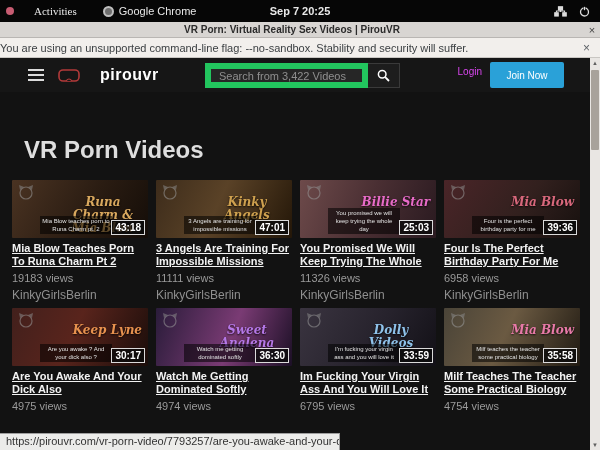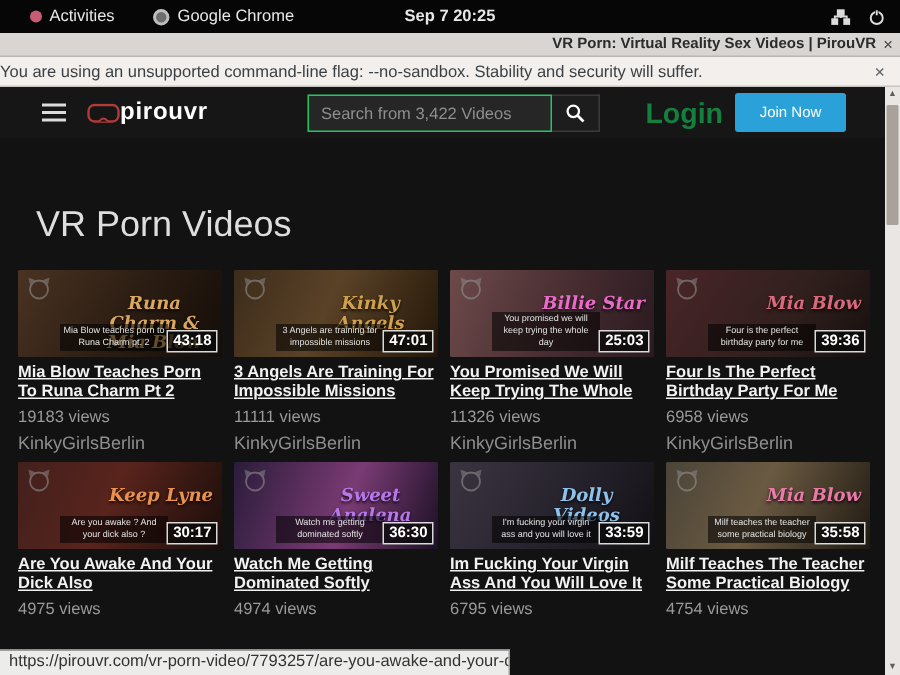--- a/index.html
+++ b/index.html
@@ -3,66 +3,66 @@
 <meta charset="utf-8">
 <style>
   * { margin:0; padding:0; box-sizing:border-box; }
   html,body { width:600px; height:450px; overflow:hidden; background:#121212;
     font-family:"Liberation Sans", sans-serif; }
   .stage { position:relative; width:600px; height:450px; }
 
   
   .sysbar { position:absolute; top:0; left:0; width:600px; height:22px; background:#060606;
     display:flex; align-items:center; color:#e8e8e8; font-size:11px; }
-  .sys-left { display:flex; align-items:center; gap:5px; margin-left:20px; }
+  .sys-left { display:flex; align-items:center; gap:20px; margin-left:6px;font-family:Liberation Serif, serif; }
   .rec-dot { width:8px; height:8px; border-radius:50%; background:#c75c72; display:inline-block; }
   .sys-app { display:flex; align-items:center; gap:5px; margin-left:26px; }
   .chrome-ic { width:11px; height:11px; border-radius:50%; border:2.5px solid #bfbfbf; background:#6e6e6e; }
   .sys-clock { position:absolute; left:0; right:0; text-align:center; font-weight:bold; pointer-events:none; }
   .sys-right { margin-left:auto; display:flex; align-items:center; gap:12px; margin-right:10px; }
 
   
   .tabstrip { position:absolute; top:22px; left:0; width:600px; height:16px; background:#d8d5d2;
     border-bottom:1px solid #b9b6b3; display:flex; align-items:center; }
-  .tab-title { flex:1; text-align:right; font-size:10px; font-weight:bold; color:#2b2b2b;
+  .tab-title { flex:1; text-align:center; font-size:10px; font-weight:bold; color:#2b2b2b;
     white-space:nowrap; overflow:hidden; }
   .tab-close { width:16px; text-align:center; color:#444; font-size:11px; cursor:default; }
 
   
   .infobar { position:absolute; top:38px; left:0; width:600px; height:20px; background:#f2efec;
     border-bottom:1px solid #c9c6c2; display:flex; align-items:center; font-size:11px; color:#3c4043; }
   .infobar-msg { flex:1; white-space:nowrap; overflow:hidden; }
   .infobar-close { margin-right:10px; color:#5f6368; font-size:12px; }
 
   
   .siteheader { position:absolute; top:58px; left:0; width:592px; height:34px; background:#161616;
     display:flex; align-items:center; }
   .hamburger { width:16px; margin-left:28px; display:flex; flex-direction:column; gap:3px; }
   .hamburger i { display:block; height:2px; background:#dcdcdc; }
-  .brand { display:flex; align-items:center; gap:0; margin-left:14px; }
+  .brand { display:flex; align-items:center; gap:20px; margin-left:14px; }
   .brand-text { color:#fff; font-weight:bold; font-size:16px; letter-spacing:.5px; }
   .searchwrap { position:absolute; left:205px; top:5px; display:flex; }
-  .searchwrap input { width:163px; height:25px; background:#262626; border:1px solid #22c55e;
+  .searchwrap input { width:163px; height:25px; background:#262626; border:6px solid #22c55e;
     color:#cfcfcf; font-size:11px; padding:0 8px; outline:none; }
   .searchwrap input::placeholder { color:#8f8f8f; }
   .search-btn { width:32px; height:25px; background:#1d1d1d; border:1px solid #3a3a3a; border-left:none;
     display:flex; align-items:center; justify-content:center; }
-  .login { position:absolute; right:110px; top:8px; color:#15803d; font-size:19px;font-weight:bold; }
+  .login { position:absolute; right:110px; top:8px; color:#d946ef; font-size:10px; }
   .join { position:absolute; right:28px; top:4px; width:74px; height:26px; border-radius:2px;
     color:#fff; font-size:10px; display:flex; align-items:center; justify-content:center; }
 
   
   .navbar { position:absolute; top:92px; left:0; width:592px; height:26px; background:#101010;
     display:grid; grid-template-columns:repeat(5,1fr); gap:2px; padding:2px 5px; }
   .nav-item { background:#1f1f1f; color:#c9c9c9; font-size:11px; font-weight:bold;
     display:flex; align-items:center; justify-content:center; }
 
   
   .main { position:absolute; top:118px; left:0; width:592px; height:332px; background:#121212; }
-  .page-title { position:absolute; left:24px; top:18px; font-size:24px; color:#dedede; font-weight:400; }
+  .page-title { position:absolute; left:24px; top:18px; font-size:24px; color:#dedede; font-weight:700; }
   .orderby { position:absolute; right:12px; top:26px; font-size:11px; font-weight:bold; color:#fff; }
   .orderby a { color:#fff; text-decoration:underline; }
 
   
   .grid { position:absolute; left:12px; top:62px; width:568px;
     display:grid; grid-template-columns:repeat(4,136px); column-gap:8px; row-gap:6px; }
   .card { width:136px; }
   .thumb { position:relative; width:136px; height:58px; overflow:hidden; border-radius:1px;padding-left:44px; }
   .logo-badge { position:absolute; top:4px; left:6px; opacity:.55; }
   .overlay-name { position:absolute; top:16px; right:6px; max-width:78px; text-align:center;

